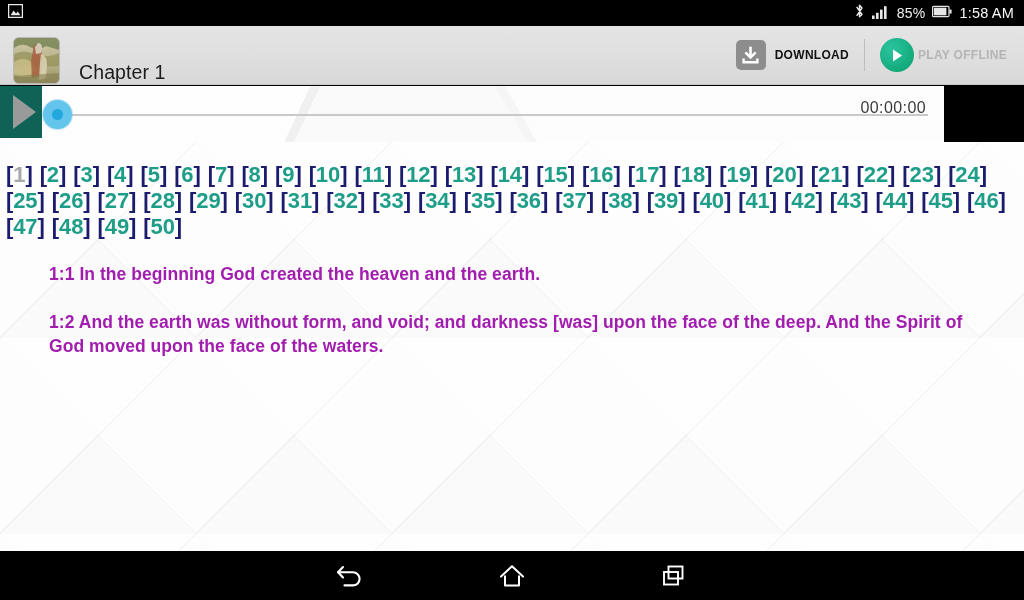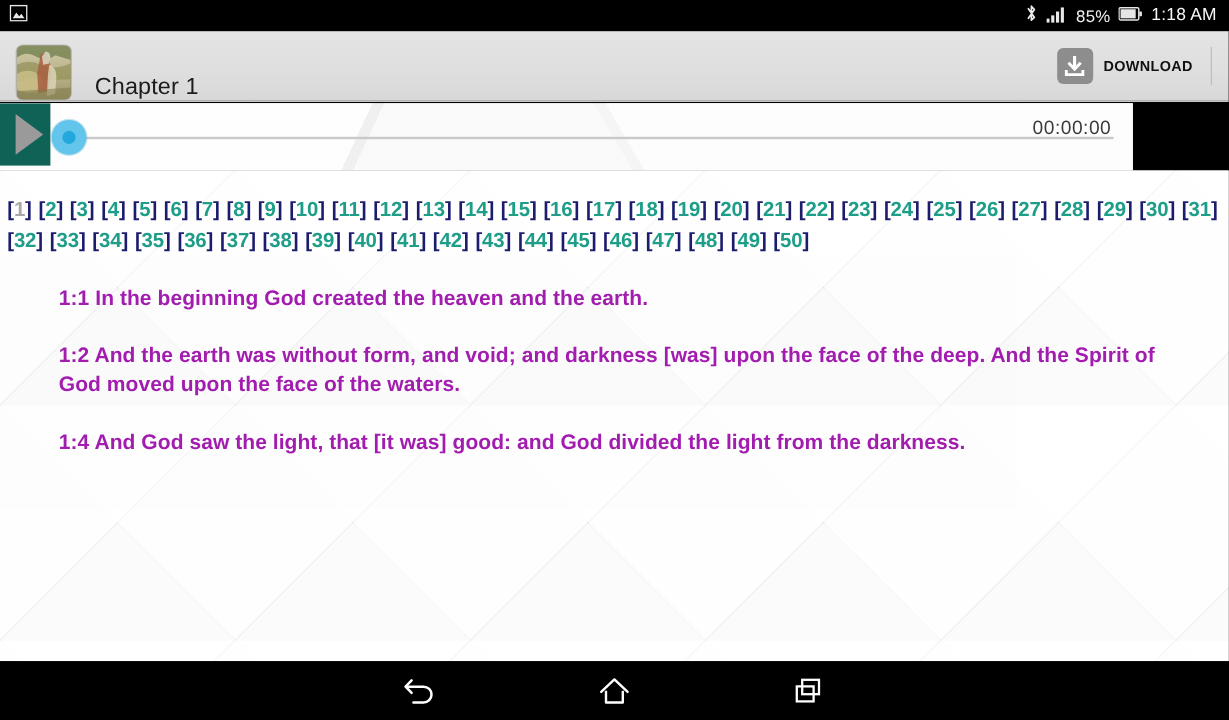--- a/index.html
+++ b/index.html
@@ -228,21 +228,21 @@
     font-weight: bold;
     color: #1a1a7a;
     text-decoration: underline;
     text-underline-offset: 3px;
     cursor: pointer;
     display: block;
   }
   .verse-nav {
     margin: 20px 0 0 0;
     padding: 0 6px;
-    font-size: 17px;
+    font-size: 22px;
     font-weight: bold;
     line-height: 26px;
     color: #1c1c6e;
     letter-spacing: -0.1px;
     word-spacing: 1px;
   }
   .vref {
     color: #1c1c6e;
     cursor: pointer;
     white-space: nowrap;
@@ -315,21 +315,21 @@
         </svg>
       </span>
       <span class="battery-pct">85%</span>
       <span class="sb-icon">
         <svg width="20" height="13" viewBox="0 0 20 13">
           <rect x="0.5" y="1.4" width="16.5" height="10.2" rx="1.2" fill="none" stroke="#e6e6e6" stroke-width="1.2"></rect>
           <rect x="17.4" y="4.5" width="2.2" height="4" rx="0.6" fill="#e6e6e6"></rect>
           <rect x="1.8" y="2.7" width="12.6" height="7.6" fill="#e6e6e6"></rect>
         </svg>
       </span>
-      <span class="clock">1:18 AM</span>
+      <span class="clock">1:58 AM</span>
     </div>
   </div>
 
   <div class="app-bar">
 
     <div class="thumb">
       <svg viewBox="0 0 45 45" preserveAspectRatio="none">
         <defs>
           <linearGradient id="sky" x1="0" y1="0" x2="0" y2="1">
             <stop offset="0%" stop-color="#cfc9a8"></stop>
@@ -359,20 +359,28 @@
             <path d="M9.5 2 L9.5 10" stroke="#ffffff" stroke-width="2.6" stroke-linecap="square"></path>
             <path d="M5.2 7.2 L9.5 11.6 L13.8 7.2" fill="none" stroke="#ffffff" stroke-width="2.4" stroke-linecap="square" stroke-linejoin="miter"></path>
             <path d="M2.6 12.4 L2.6 16.2 L16.4 16.2 L16.4 12.4" fill="none" stroke="#ffffff" stroke-width="2.4"></path>
           </svg>
         </span>
         <span class="action-label">DOWNLOAD</span>
       </div>
 
       <div class="bar-sep"></div>
 
+      <div class="action-btn disabled">
+        <span class="play-circle">
+          <svg width="16" height="17" viewBox="0 0 16 17">
+            <path d="M4 2.5 L13 8.5 L4 14.5 Z" fill="#ffffff"></path>
+          </svg>
+        </span>
+        <span class="action-label">PLAY OFFLINE</span>
+      </div>
 
     </div>
   </div>
 
   <div class="player-bar">
     <div class="player-bg"></div>
 
     <div class="play-square">
       <span class="play-tri"></span>
     </div>
@@ -386,21 +394,20 @@
   <div class="content">
     <div class="content-bg"></div>
     <div class="content-inner">
 
 
       <div class="verse-nav"><span class="vref current"><span>[</span><span class="num">1</span><span>]</span></span> <span class="vref"><span>[</span><span class="num">2</span><span>]</span></span> <span class="vref"><span>[</span><span class="num">3</span><span>]</span></span> <span class="vref"><span>[</span><span class="num">4</span><span>]</span></span> <span class="vref"><span>[</span><span class="num">5</span><span>]</span></span> <span class="vref"><span>[</span><span class="num">6</span><span>]</span></span> <span class="vref"><span>[</span><span class="num">7</span><span>]</span></span> <span class="vref"><span>[</span><span class="num">8</span><span>]</span></span> <span class="vref"><span>[</span><span class="num">9</span><span>]</span></span> <span class="vref"><span>[</span><span class="num">10</span><span>]</span></span> <span class="vref"><span>[</span><span class="num">11</span><span>]</span></span> <span class="vref"><span>[</span><span class="num">12</span><span>]</span></span> <span class="vref"><span>[</span><span class="num">13</span><span>]</span></span> <span class="vref"><span>[</span><span class="num">14</span><span>]</span></span> <span class="vref"><span>[</span><span class="num">15</span><span>]</span></span> <span class="vref"><span>[</span><span class="num">16</span><span>]</span></span> <span class="vref"><span>[</span><span class="num">17</span><span>]</span></span> <span class="vref"><span>[</span><span class="num">18</span><span>]</span></span> <span class="vref"><span>[</span><span class="num">19</span><span>]</span></span> <span class="vref"><span>[</span><span class="num">20</span><span>]</span></span> <span class="vref"><span>[</span><span class="num">21</span><span>]</span></span> <span class="vref"><span>[</span><span class="num">22</span><span>]</span></span> <span class="vref"><span>[</span><span class="num">23</span><span>]</span></span> <span class="vref"><span>[</span><span class="num">24</span><span>]</span></span> <span class="vref"><span>[</span><span class="num">25</span><span>]</span></span> <span class="vref"><span>[</span><span class="num">26</span><span>]</span></span> <span class="vref"><span>[</span><span class="num">27</span><span>]</span></span> <span class="vref"><span>[</span><span class="num">28</span><span>]</span></span> <span class="vref"><span>[</span><span class="num">29</span><span>]</span></span> <span class="vref"><span>[</span><span class="num">30</span><span>]</span></span> <span class="vref"><span>[</span><span class="num">31</span><span>]</span></span> <span class="vref"><span>[</span><span class="num">32</span><span>]</span></span> <span class="vref"><span>[</span><span class="num">33</span><span>]</span></span> <span class="vref"><span>[</span><span class="num">34</span><span>]</span></span> <span class="vref"><span>[</span><span class="num">35</span><span>]</span></span> <span class="vref"><span>[</span><span class="num">36</span><span>]</span></span> <span class="vref"><span>[</span><span class="num">37</span><span>]</span></span> <span class="vref"><span>[</span><span class="num">38</span><span>]</span></span> <span class="vref"><span>[</span><span class="num">39</span><span>]</span></span> <span class="vref"><span>[</span><span class="num">40</span><span>]</span></span> <span class="vref"><span>[</span><span class="num">41</span><span>]</span></span> <span class="vref"><span>[</span><span class="num">42</span><span>]</span></span> <span class="vref"><span>[</span><span class="num">43</span><span>]</span></span> <span class="vref"><span>[</span><span class="num">44</span><span>]</span></span> <span class="vref"><span>[</span><span class="num">45</span><span>]</span></span> <span class="vref"><span>[</span><span class="num">46</span><span>]</span></span> <span class="vref"><span>[</span><span class="num">47</span><span>]</span></span> <span class="vref"><span>[</span><span class="num">48</span><span>]</span></span> <span class="vref"><span>[</span><span class="num">49</span><span>]</span></span> <span class="vref"><span>[</span><span class="num">50</span><span>]</span></span></div>
 
       <div class="verses">
           <p class="verse"><span>1:1</span> <span>In the beginning God created the heaven and the earth.</span></p>
           <p class="verse"><span>1:2</span> <span>And the earth was without form, and void; and darkness [was] upon the face of the deep. And the Spirit of God moved upon the face of the waters.</span></p>
-          <p class="verse"><span>1:4</span> <span>And God saw the light, that [it was] good: and God divided the light from the darkness.</span></p>
         </div>
 
     </div>
   </div>
 
   <div class="nav-bar">
     <div class="nav-btn">
       <span>
         <svg width="30" height="26" viewBox="0 0 30 26">
           <path d="M8 4 L3 9.2 L8 14.4" fill="none" stroke="#ffffff" stroke-width="2.1" stroke-linecap="round" stroke-linejoin="round"></path>

